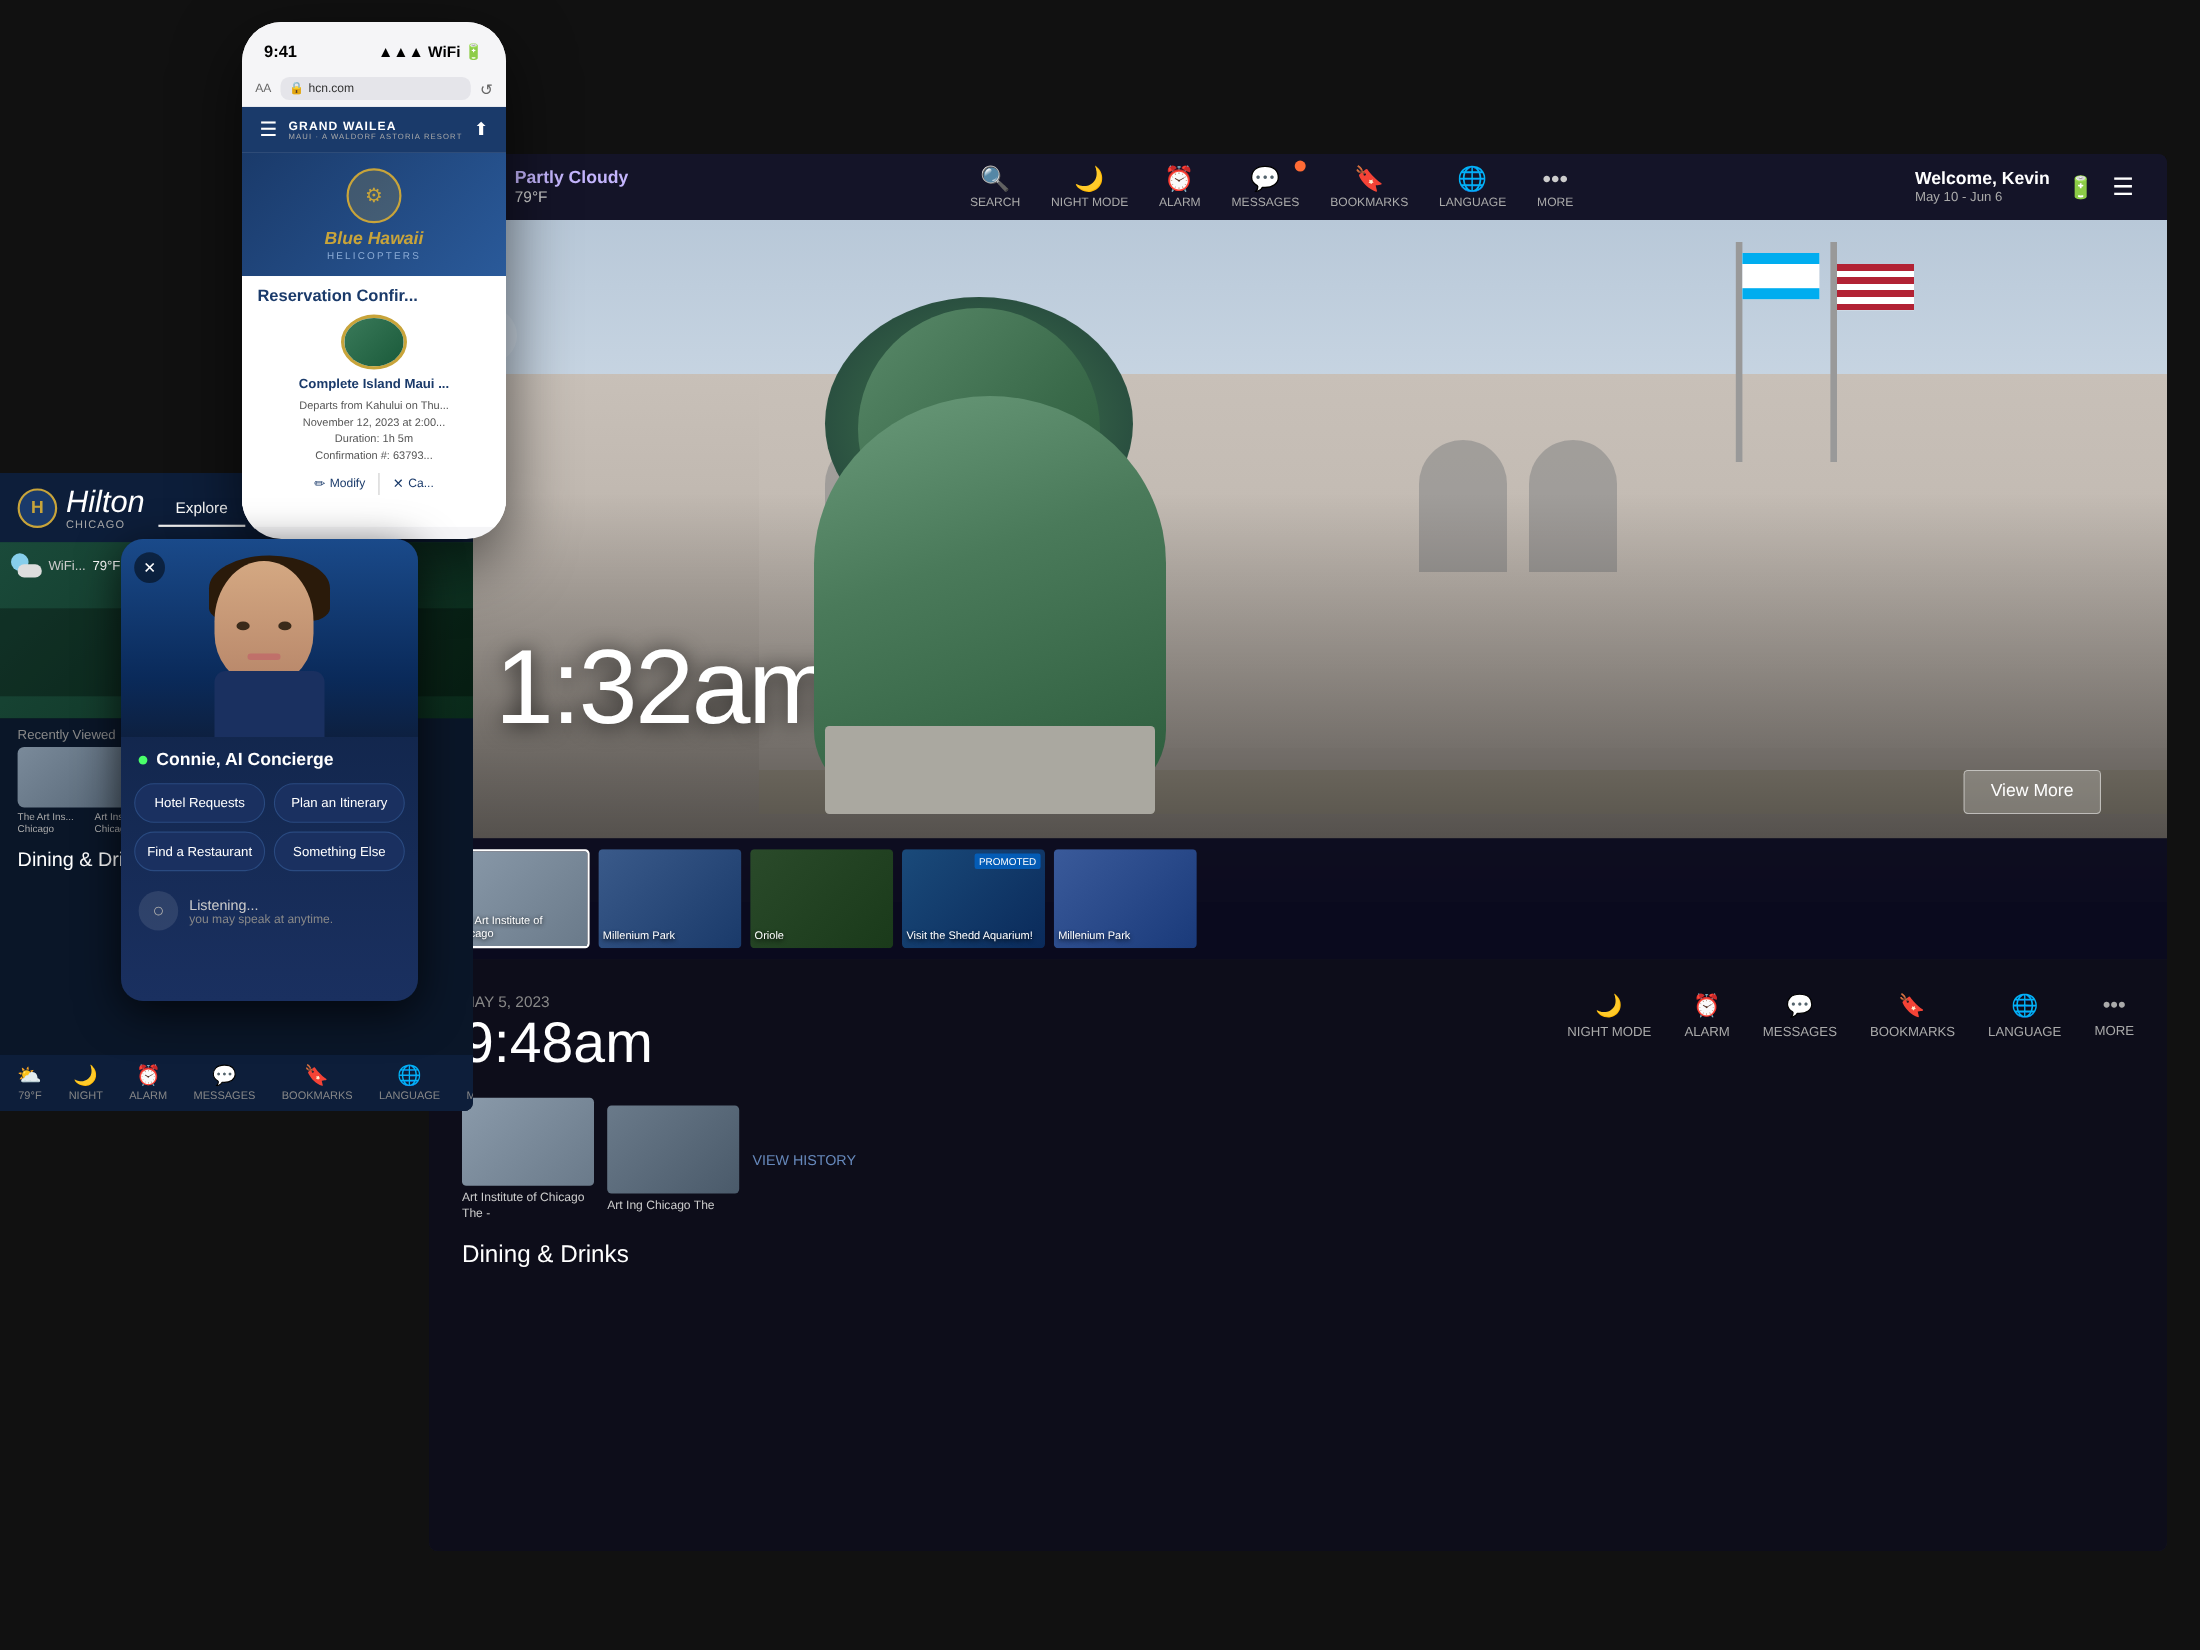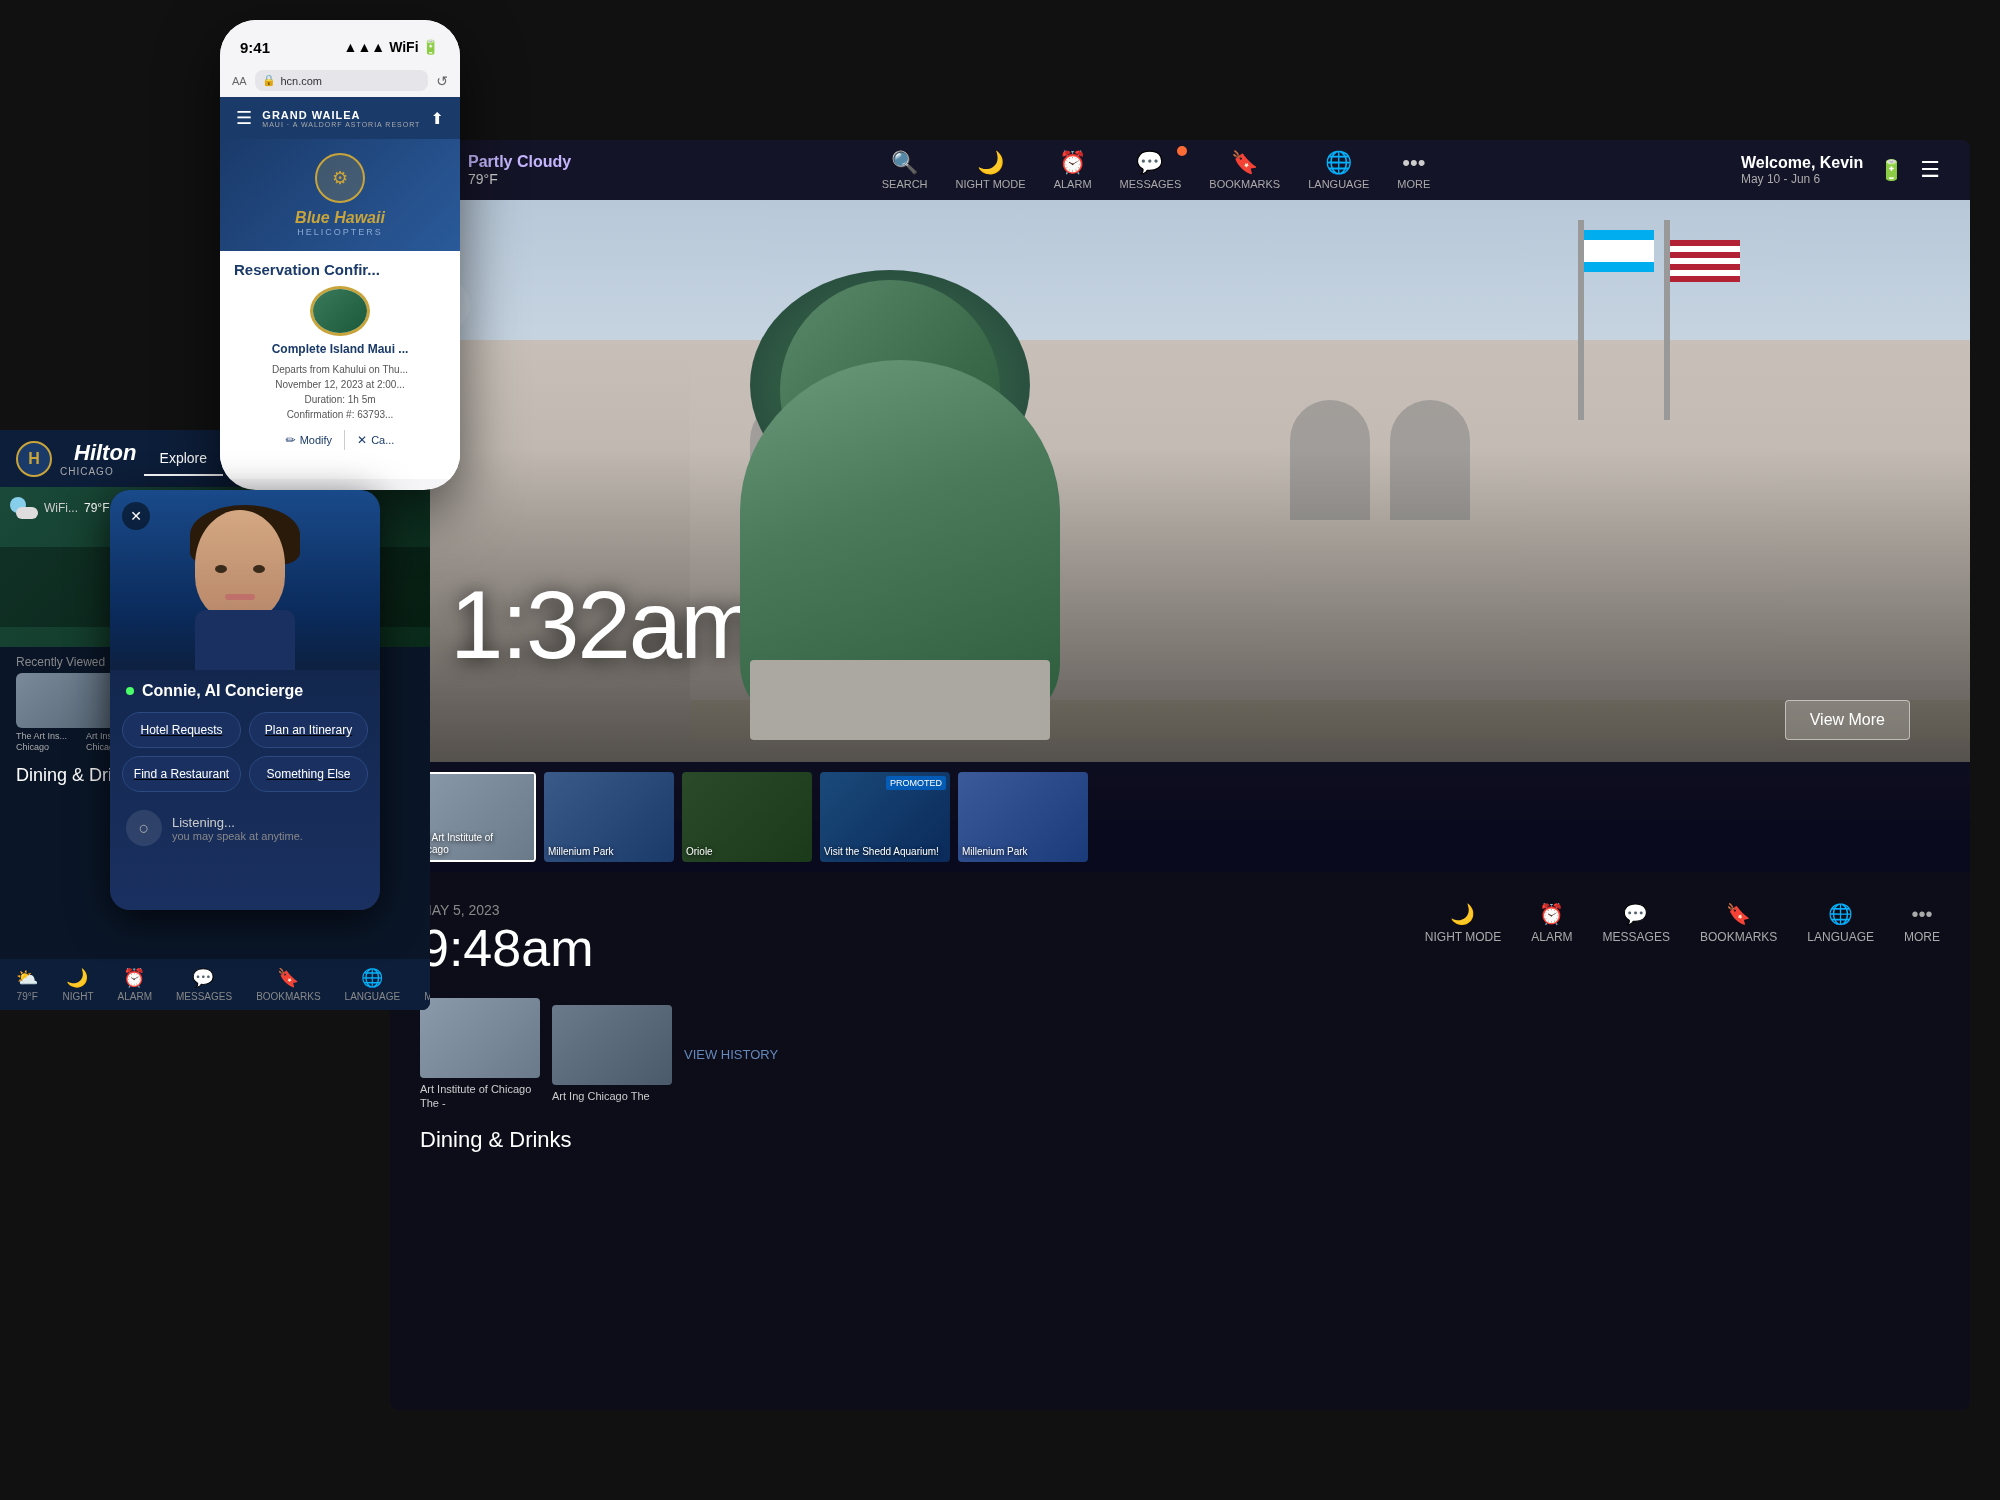--- a/index.html
+++ b/index.html
@@ -426,21 +426,21 @@
       border: 2px solid #c8a43a;
       display: flex;
       align-items: center;
       justify-content: center;
       color: #c8a43a;
       font-size: 16px;
       font-weight: 900;
     }
 
     .hilton-name-area { color: #fff; }
-    .hilton-brand { font-size: 22px; font-weight: 700; font-style: italic; margin-left: 14px; }
+    .hilton-brand { font-size: 28px; font-weight: 400; font-style: italic; }
     .hilton-city { font-size: 10px; color: #aaa; letter-spacing: 1px; }
 
     .tablet-nav {
       display: flex;
       gap: 0;
     }
 
     .tablet-nav-item {
       padding: 8px 16px;
       color: #ccc;
@@ -580,21 +580,20 @@
       border-radius: 50%;
     }
 
     .ai-name { color: #fff; font-size: 16px; font-weight: 600; }
 
     .ai-buttons {
       padding: 6px 12px;
       display: grid;
       grid-template-columns: 1fr 1fr;
       gap: 8px;
-      text-decoration: underline;
     }
 
     .ai-btn {
       background: #1a3060;
       border: 1px solid #2a4a80;
       border-radius: 20px;
       padding: 10px 8px;
       color: #fff;
       font-size: 12px;
       text-align: center;

